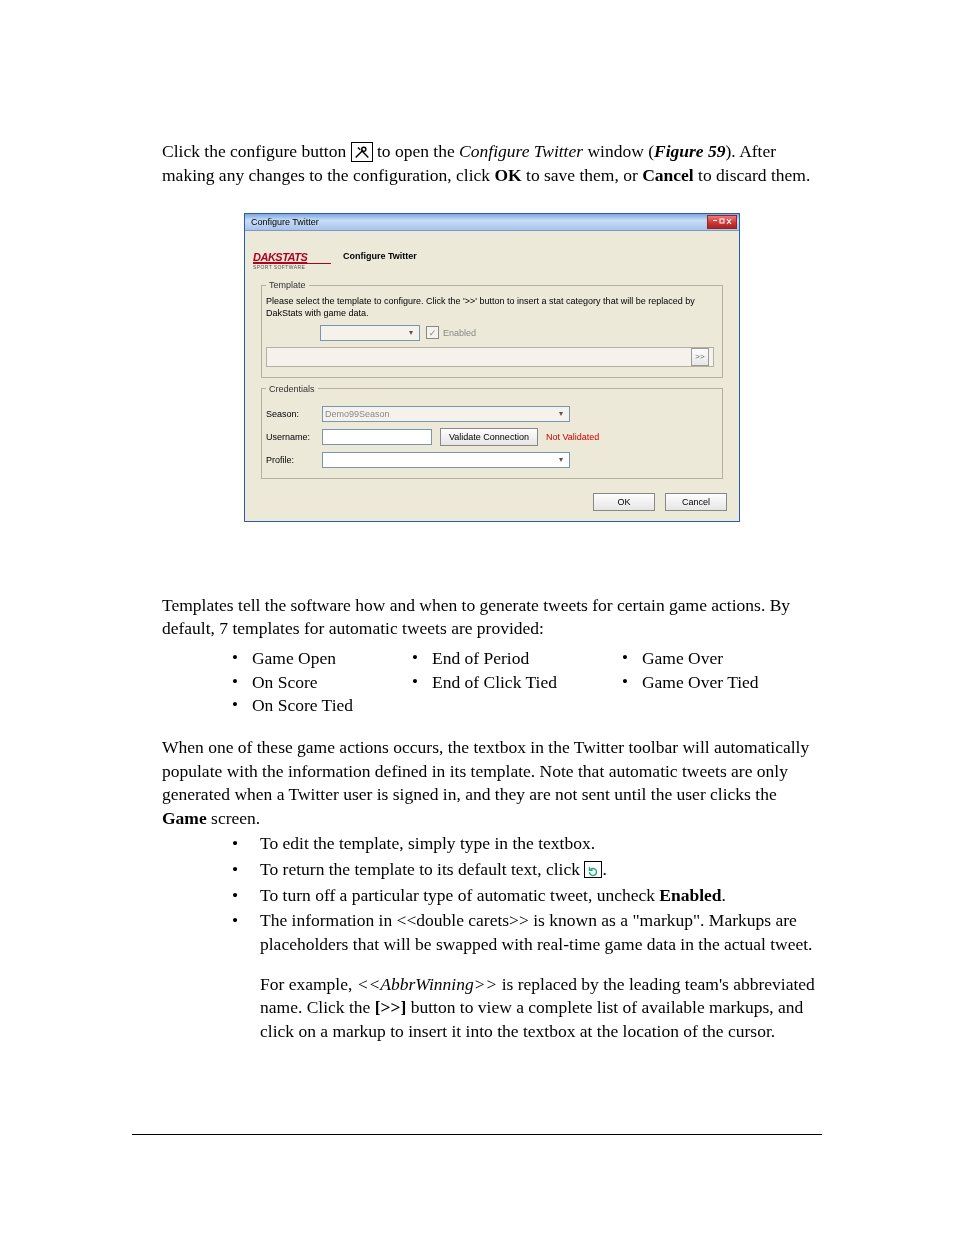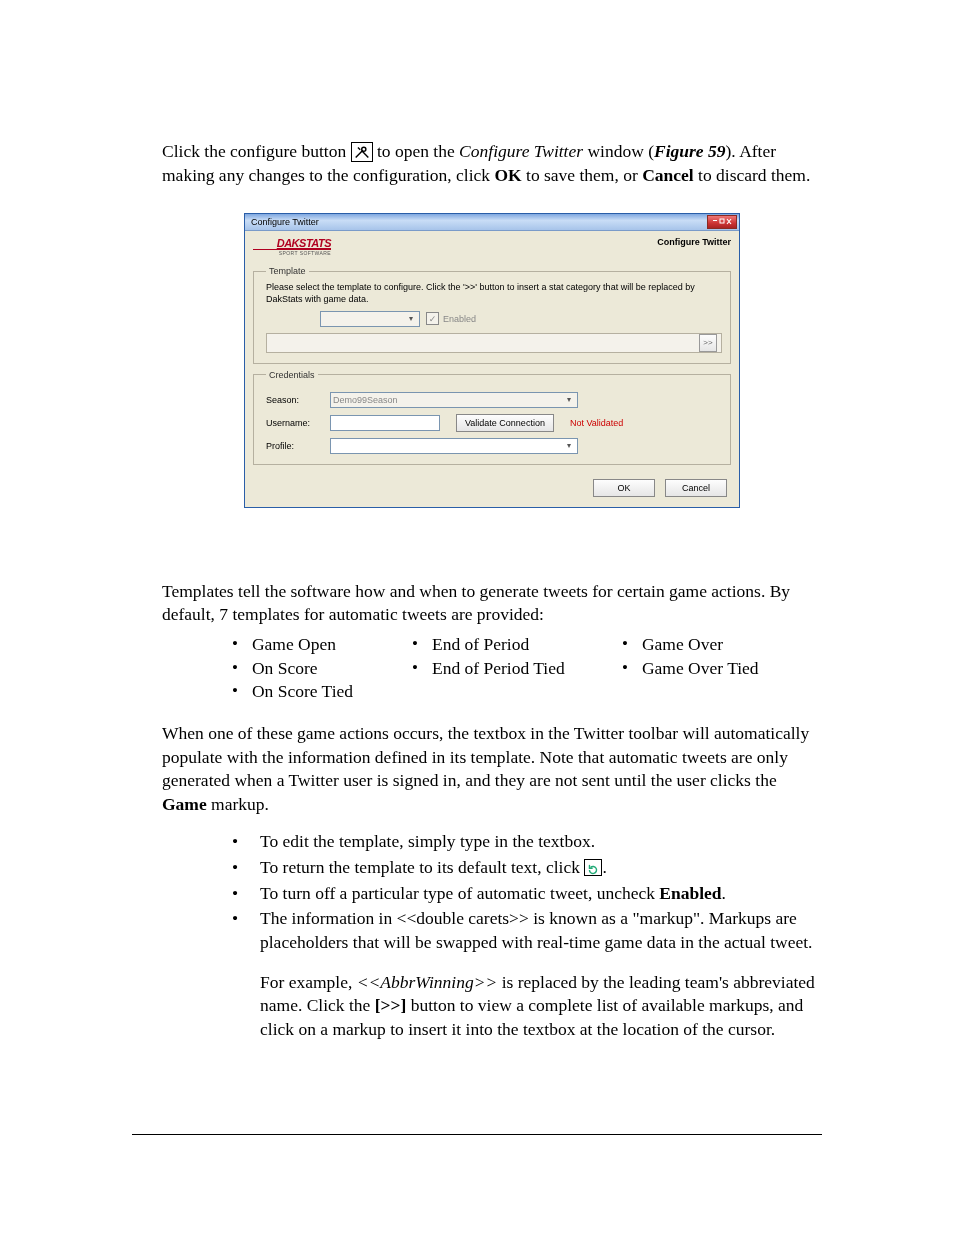--- a/index.html
+++ b/index.html
@@ -53,46 +53,45 @@
   .win-btn {
     width: 18px; height: 12px;
     border: 1px solid #8a2a22;
     background: linear-gradient(#e98, #c33);
     font-size: 8px; color: #fff;
     display:flex; align-items:center; justify-content:center;
     line-height: 1;
   }
   .win-header {
     display: flex;
-    padding: 6px 8px 4px 8px;
+    padding: 20px 8px 4px 8px;
     gap: 12px;
     background:#ece9d8;
-    text-align:right;
   }
   .logo {
     width: 78px;
     font-family: Arial, sans-serif;
   }
   .logo-main {
     font-weight: bold; font-style: italic;
     color: #b00020;
     font-size: 11px;
     border-bottom: 1px solid #b00020;
     letter-spacing: -0.5px;
     text-decoration: underline;
     text-decoration-color: #b00020;
   }
   .logo-sub { font-size: 5px; color:#555; letter-spacing:0.4px;}
   .win-head-text { flex:1; font-size:9px; line-height:1.25; }
   .win-head-title { font-weight: bold; font-size:9px; }
 
   fieldset.grp {
     border: 1px solid #b5b0a0;
-    margin: 6px 8px;
-    padding: 6px 8px 10px 12px;
+    margin: 6px 16px;
+    padding: 6px 8px 10px 4px;
     font-size: 9px;
   }
   fieldset.grp legend { padding: 0 3px; color:#333; font-size:9px;}
   .grp-desc { font-size: 9px; margin-bottom: 6px; line-height:1.25;}
   .tpl-row { display:flex; align-items:center; gap:6px; margin-left:54px;}
   .combo {
     height: 16px; border:1px solid #7a95b0; background:#fff;
     display:flex; align-items:center; padding:0 2px;
     box-sizing:border-box;
   }
@@ -101,21 +100,21 @@
   .chk { display:flex; align-items:center; gap:4px; color:#888; }
   .chk .box { width:11px; height:11px; border:1px solid #888; background:#f4f2eb; display:flex; align-items:center; justify-content:center; font-size:9px; color:#888;}
   .tpl-text {
     height: 18px; border:1px solid #b5b0a0; background:#f4f2eb;
     margin-top:6px; display:flex; align-items:center; padding:0 4px;
   }
   .insert-btn {
     width:16px; height:16px; border:1px solid #999; background:linear-gradient(#fdfdfd,#e6e6e6);
     margin-left:auto; display:flex; align-items:center; justify-content:center; font-size:8px; color:#666;
   }
-  .cred-row { display:flex; align-items:center; gap:16px; margin-top:6px;}
+  .cred-row { display:flex; align-items:center; gap:8px; margin-top:6px;}
   .cred-label { width:48px; }
   .textbox { flex:1; height:16px; border:1px solid #7a95b0; background:#fff; box-sizing:border-box; padding:0 3px; display:flex; align-items:center;}
   .btn {
     height:18px; padding:0 8px; border:1px solid #888; background:linear-gradient(#fdfdfd,#e6e6e6);
     font-size:9px; display:flex; align-items:center; justify-content:center;
     min-width: 60px; box-sizing:border-box;
   }
   .status-red { color:#c00; font-size:9px; }
   .win-footer { display:flex; justify-content:flex-end; gap:10px; padding:8px 12px 10px;}
 
@@ -245,42 +244,42 @@
           <span>On Score Tied</span>
         </div>
     </div>
     <div class="bcol c2">
       <div class="bitem">
           <span class="dot">•</span>
           <span>End of Period</span>
         </div>
       <div class="bitem">
           <span class="dot">•</span>
-          <span>End of Period Tied</span>
+          <span>End of Click Tied</span>
         </div>
     </div>
     <div class="bcol c3">
       <div class="bitem">
           <span class="dot">•</span>
           <span>Game Over</span>
         </div>
       <div class="bitem">
           <span class="dot">•</span>
           <span>Game Over Tied</span>
         </div>
     </div>
   </div>
 
   <div class="body-text" style="margin-top:18px;">
-    <span>When one of these game actions occurs, the textbox in the Twitter toolbar will automatically populate with the information defined in its template. Note that automatic tweets are only generated when a Twitter user is signed in, and they are not sent until the user clicks the </span><strong>Game</strong><span> markup.</span>
-  </div>
-
-
-
-  <ul class="simple" style="margin-top:14px;">
+    <span>When one of these game actions occurs, the textbox in the Twitter toolbar will automatically populate with the information defined in its template. Note that automatic tweets are only generated when a Twitter user is signed in, and they are not sent until the user clicks the </span><strong>Game</strong><span> screen.</span>
+  </div>
+
+
+
+  <ul class="simple" style="margin-top:2px;">
     <li>To edit the template, simply type in the textbox.</li>
     <li>
       <span>To return the template to its default text, click  </span><span class="inline-icon refresh" style="width:18px;height:17px;">
         <svg viewBox="0 0 18 17">
             <g stroke="#2a7" stroke-width="1.6" fill="none">
           <path d="M5 9 a4 4 0 1 0 1.2 -2.8"></path>
               <path d="M5 4 L5 7 L8 7" stroke-linecap="round"></path>
         </g>
           </svg>
       </span><span>.</span>

